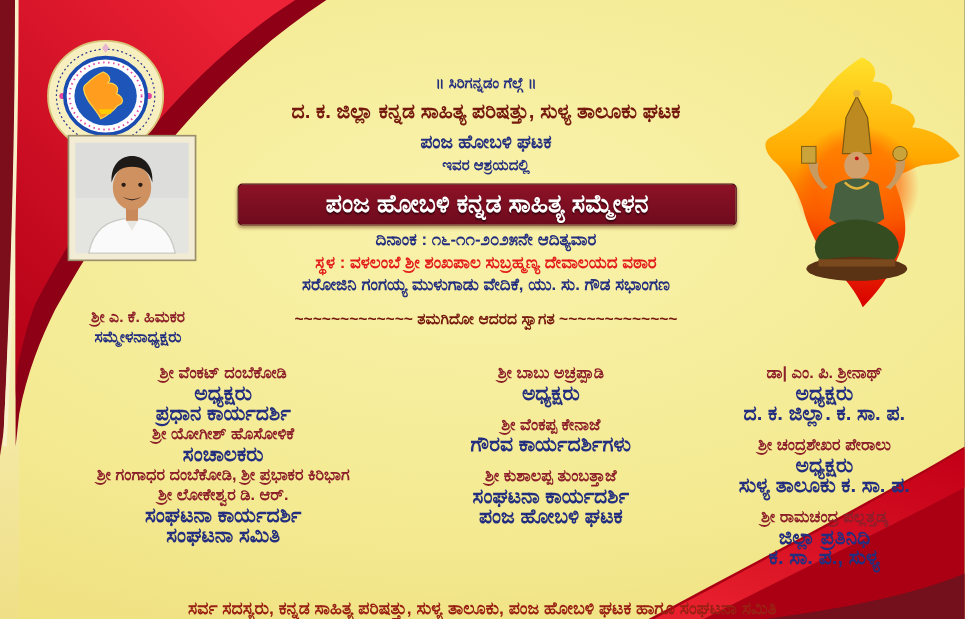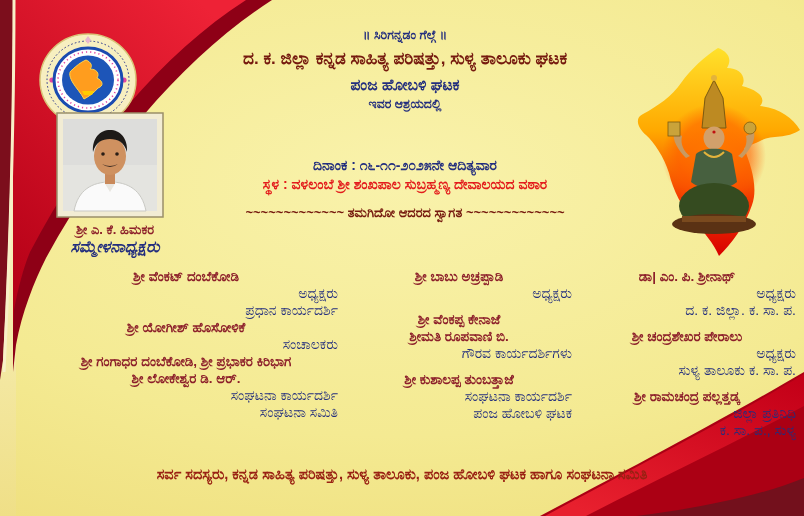--- a/index.html
+++ b/index.html
@@ -2,21 +2,21 @@
 <html><head>
 <meta charset="utf-8">
 <style>
   html,body{margin:0;padding:0;background:#555;}
   .card{
     position:relative;width:804px;height:516px;overflow:hidden;
     background:radial-gradient(ellipse 120% 95% at 50% 35%, #f9f2ab 0%, #f4ea92 52%, #ecd972 100%);
     font-family:"Liberation Sans","DejaVu Sans",sans-serif;
   }
   .abs{position:absolute;}
-  .z3{z-index:3;}
+  .z3{z-index:3;margin-top:34px;}
   .ctr{text-align:center;}
   .b{font-weight:bold;}
   
   .navy{color:#232e7e;}
   .maroon{color:#8c1f2a;}
   .redtx{color:#e31c1c;}
   .brown{color:#75190e;}
   .foot{color:#992113;}
   
   .hdr{left:155px;top:27px;width:500px;}
@@ -37,28 +37,28 @@
   .dv{left:145px;top:156px;width:520px;}
   .dateline{font-size:14px;line-height:19px;}
   .venue{font-size:14px;line-height:19px;}
   .welcome{font-size:13px;line-height:18px;margin-top:10px;color:#75190e;}
   
   .col{top:268px;}
   .col-left{left:34px;width:304px;}
   .col-mid{left:346px;width:226px;}
   .col-right{left:578px;width:218px;}
   .pname{color:#8c1f2a;font-weight:bold;font-size:13.5px;line-height:17px;}
-  .prole{color:#232e7e;font-weight:normal;font-size:14px;line-height:17px;text-align:right;}
+  .prole{color:#232e7e;font-weight:bold;font-size:17px;line-height:17px;}
   .g{margin-top:9px;}
   
   .footer{left:0;top:464px;width:804px;font-size:14.5px;line-height:20px;}
   
   .caption{left:40px;top:221px;width:150px;}
   .cap-name{font-size:13px;line-height:17px;}
-  .cap-role{font-size:16px;line-height:17px;font-style:italic;}
+  .cap-role{font-size:13px;line-height:17px;}
   
   .ribbons{left:0;top:0;width:804px;height:516px;z-index:1;pointer-events:none;}
   .logo{left:38px;top:33px;width:100px;height:94px;z-index:2;}
   .photo{left:56px;top:112px;width:108px;height:106px;z-index:2;}
   .deity{left:626px;top:40px;width:178px;height:226px;z-index:2;}
 </style>
 </head>
 <body>
 
 <div class="card">
@@ -154,24 +154,26 @@
     <path d="M56,176 h64 v6 h-64 Z" fill="#7a4a1e"></path>
   </svg>
 
   <div class="abs hdr ctr z3">
     <div class="invocation navy b">॥ ಸಿರಿಗನ್ನಡಂ ಗೆಲ್ಗೆ ॥</div>
     <div class="district brown b">ದ. ಕ. ಜಿಲ್ಲಾ ಕನ್ನಡ ಸಾಹಿತ್ಯ ಪರಿಷತ್ತು, ಸುಳ್ಯ ತಾಲೂಕು ಘಟಕ</div>
     <div class="hobli navy b">ಪಂಜ ಹೋಬಳಿ ಘಟಕ</div>
     <div class="auspices navy b">ಇವರ ಆಶ್ರಯದಲ್ಲಿ</div>
   </div>
 
+  <div class="abs banner z3">ಪಂಜ ಹೋಬಳಿ ಕನ್ನಡ ಸಾಹಿತ್ಯ ಸಮ್ಮೇಳನ</div>
 
   <div class="abs dv ctr z3">
     <div class="dateline navy b">ದಿನಾಂಕ : ೧೬-೧೧-೨೦೨೫ನೇ ಆದಿತ್ಯವಾರ</div>
     <div class="venue redtx b">ಸ್ಥಳ : ವಳಲಂಬೆ ಶ್ರೀ ಶಂಖಪಾಲ ಸುಬ್ರಹ್ಮಣ್ಯ ದೇವಾಲಯದ ವಠಾರ</div>
+    <div class="venue navy b">ಸರೋಜಿನಿ ಗಂಗಯ್ಯ ಮುಳುಗಾಡು ವೇದಿಕೆ, ಯು. ಸು. ಗೌಡ ಸಭಾಂಗಣ</div>
     <div class="welcome b">~~~~~~~~~~~~~ ತಮಗಿದೋ ಆದರದ ಸ್ವಾಗತ ~~~~~~~~~~~~~</div>
   </div>
 
   <div class="abs caption ctr z3">
     <div class="cap-name maroon b">ಶ್ರೀ ಎ. ಕೆ. ಹಿಮಕರ</div>
     <div class="cap-role navy b">ಸಮ್ಮೇಳನಾಧ್ಯಕ್ಷರು</div>
   </div>
 
   <div class="abs col col-left ctr z3">
     <div class="pname">ಶ್ರೀ ವೆಂಕಟ್ ದಂಬೆಕೋಡಿ</div>
@@ -182,21 +184,20 @@
     <div class="pname">ಶ್ರೀ ಗಂಗಾಧರ ದಂಬೆಕೋಡಿ, ಶ್ರೀ ಪ್ರಭಾಕರ ಕಿರಿಭಾಗ</div>
     <div class="pname">ಶ್ರೀ ಲೋಕೇಶ್ವರ ಡಿ. ಆರ್.</div>
     <div class="prole">ಸಂಘಟನಾ ಕಾರ್ಯದರ್ಶಿ</div>
     <div class="prole">ಸಂಘಟನಾ ಸಮಿತಿ</div>
   </div>
 
   <div class="abs col col-mid ctr z3">
     <div class="pname">ಶ್ರೀ ಬಾಬು ಅಚ್ರಪ್ಪಾಡಿ</div>
     <div class="prole">ಅಧ್ಯಕ್ಷರು</div>
     <div class="pname g">ಶ್ರೀ ವೆಂಕಪ್ಪ ಕೇನಾಜೆ</div>
-    <div class="pname">ಶ್ರೀಮತಿ ರೂಪವಾಣಿ ಬಿ.</div>
     <div class="prole">ಗೌರವ ಕಾರ್ಯದರ್ಶಿಗಳು</div>
     <div class="pname g">ಶ್ರೀ ಕುಶಾಲಪ್ಪ ತುಂಬತ್ತಾಜೆ</div>
     <div class="prole">ಸಂಘಟನಾ ಕಾರ್ಯದರ್ಶಿ</div>
     <div class="prole">ಪಂಜ ಹೋಬಳಿ ಘಟಕ</div>
   </div>
 
   <div class="abs col col-right ctr z3">
     <div class="pname">ಡಾ| ಎಂ. ಪಿ. ಶ್ರೀನಾಥ್</div>
     <div class="prole">ಅಧ್ಯಕ್ಷರು</div>
     <div class="prole">ದ. ಕ. ಜಿಲ್ಲಾ. ಕ. ಸಾ. ಪ.</div>

